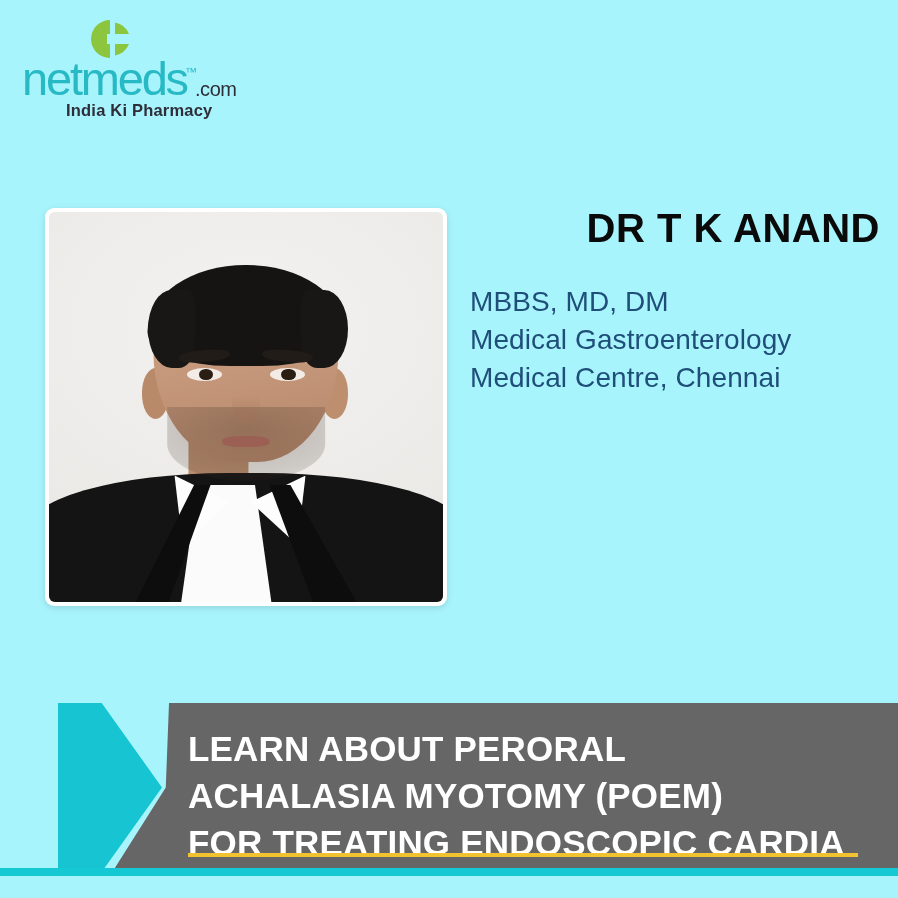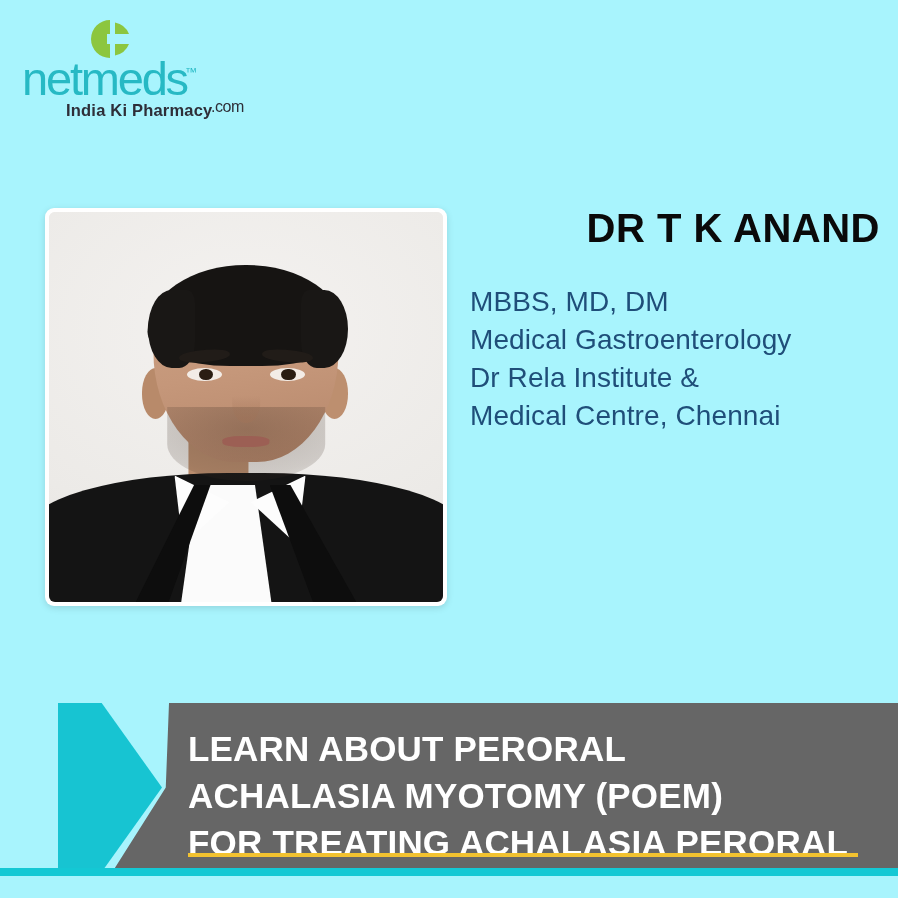--- a/index.html
+++ b/index.html
@@ -44,27 +44,26 @@
   }
   #logo-tm {
     font-size:12px;
     color:#27b9c4;
     vertical-align:super;
     position:relative;
     top:-13px;
     left:-2px;
   }
   #logo-dotcom {
-    font-size:16px;
+    font-size:20px;
     color:#2e2e38;
     letter-spacing:-0.4px;
     position:relative;
     left:-4px;
-    top:17px;
-    margin-left:16px;
+    top:1px;
   }
   #logo-tagline {
     position:absolute;
     left:44px; top:83px;
     font-size:16.5px;
     font-weight:bold;
     color:#2e2e38;
     letter-spacing:0.2px;
     white-space:nowrap;
   }
@@ -257,31 +256,30 @@
       <div class="p-nose"></div>
       <div class="p-mouth"></div>
     </div>
   </div>
 
   <div id="doctor-info">
     <div id="doctor-name">DR T K ANAND</div>
     <div id="doctor-credentials">
       <span class="cred-line">MBBS, MD, DM</span>
       <span class="cred-line">Medical Gastroenterology</span>
-      <span class="cred-line">Dr Rela Institute &amp;</span>
       <span class="cred-line">Medical Centre, Chennai</span>
     </div>
   </div>
 
   <div id="banner">
     <div id="banner-chevron"></div>
     <div id="banner-panel"></div>
     <div id="banner-text">
       <span class="banner-line">LEARN ABOUT PERORAL</span>
       <span class="banner-line">ACHALASIA MYOTOMY (POEM)</span>
-      <span class="banner-line">FOR TREATING ACHALASIA PERORAL</span>
+      <span class="banner-line">FOR TREATING ENDOSCOPIC CARDIA</span>
     </div>
     <div id="banner-underline"></div>
   </div>
 
   <div id="banner-bottom-strip"></div>
 
 </div>
 
 </body></html>

